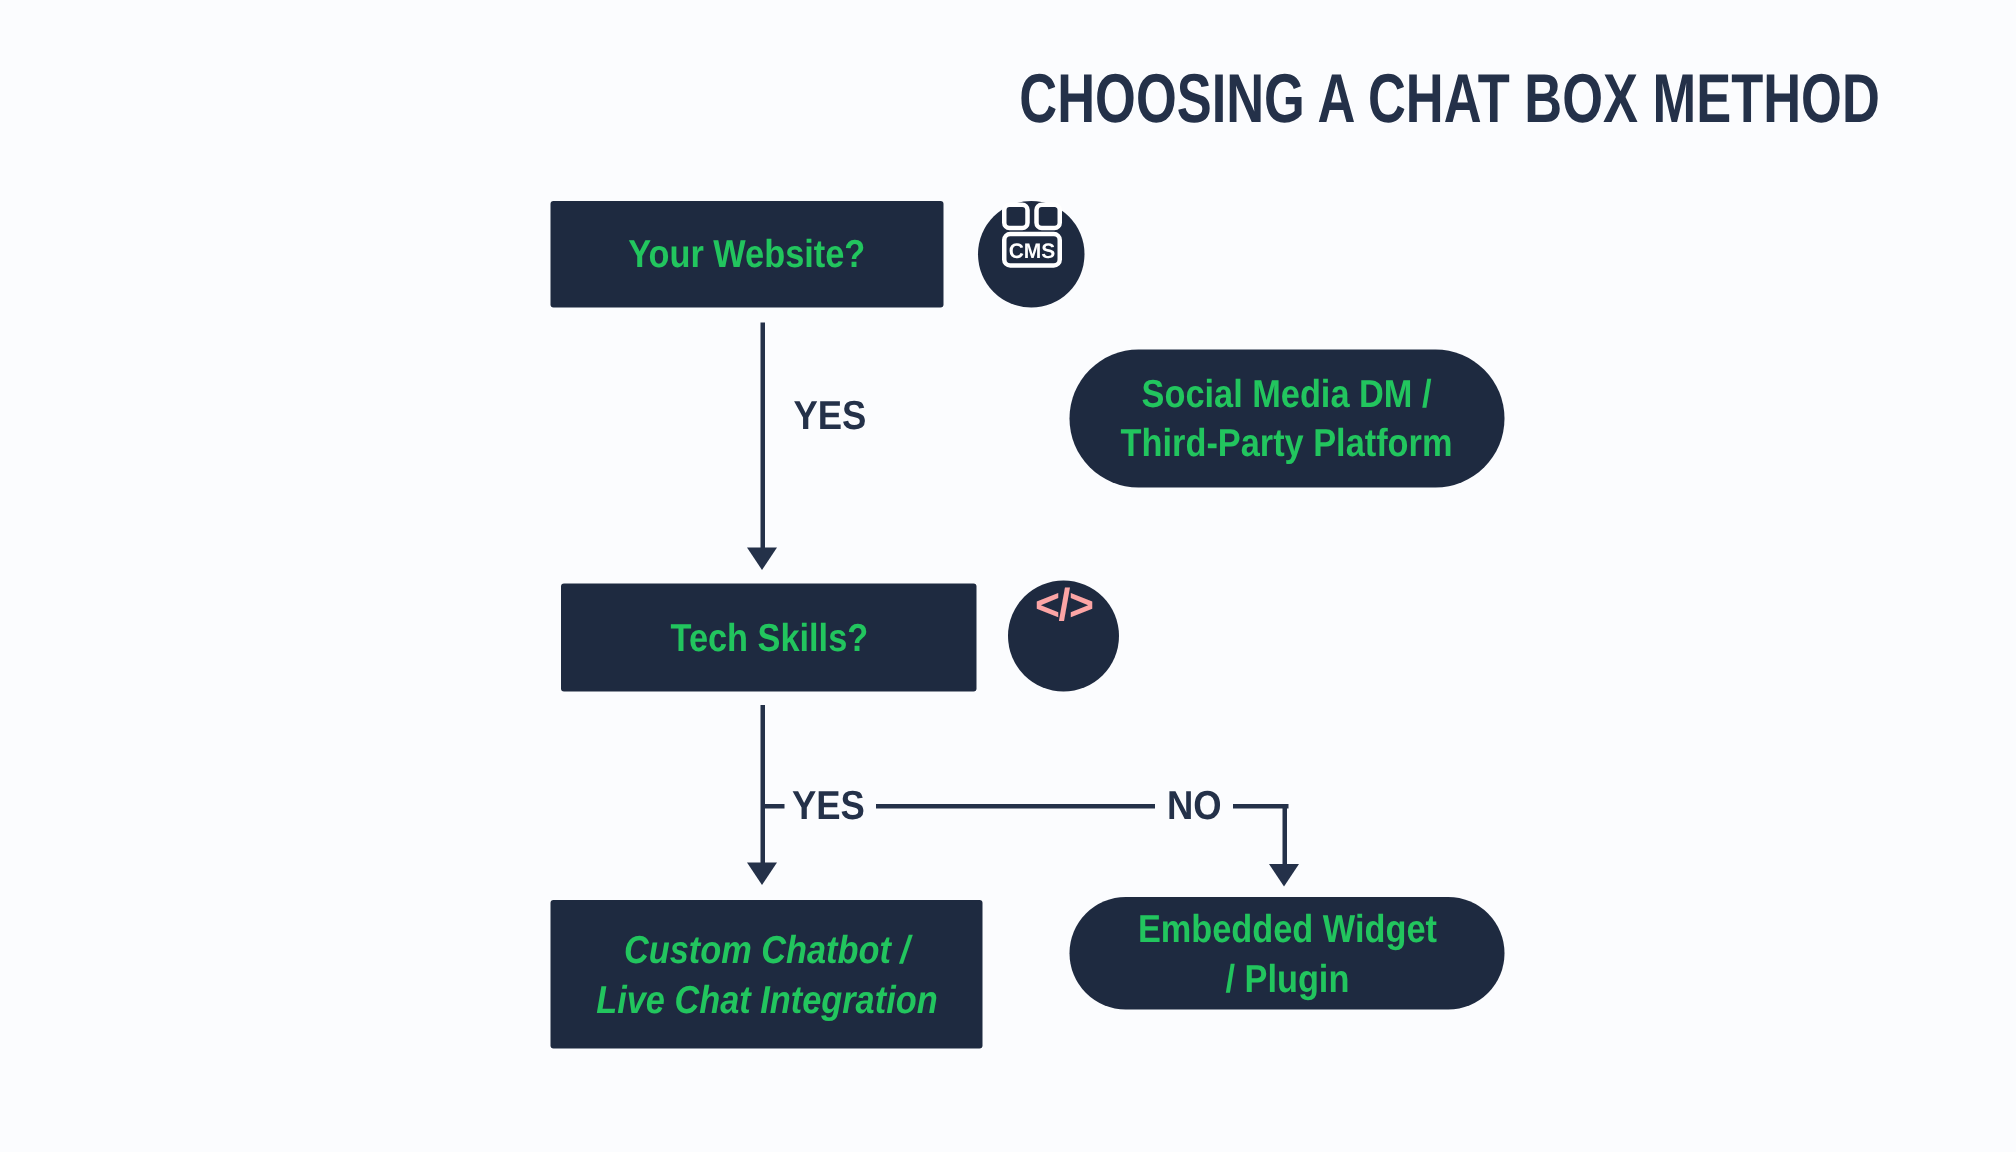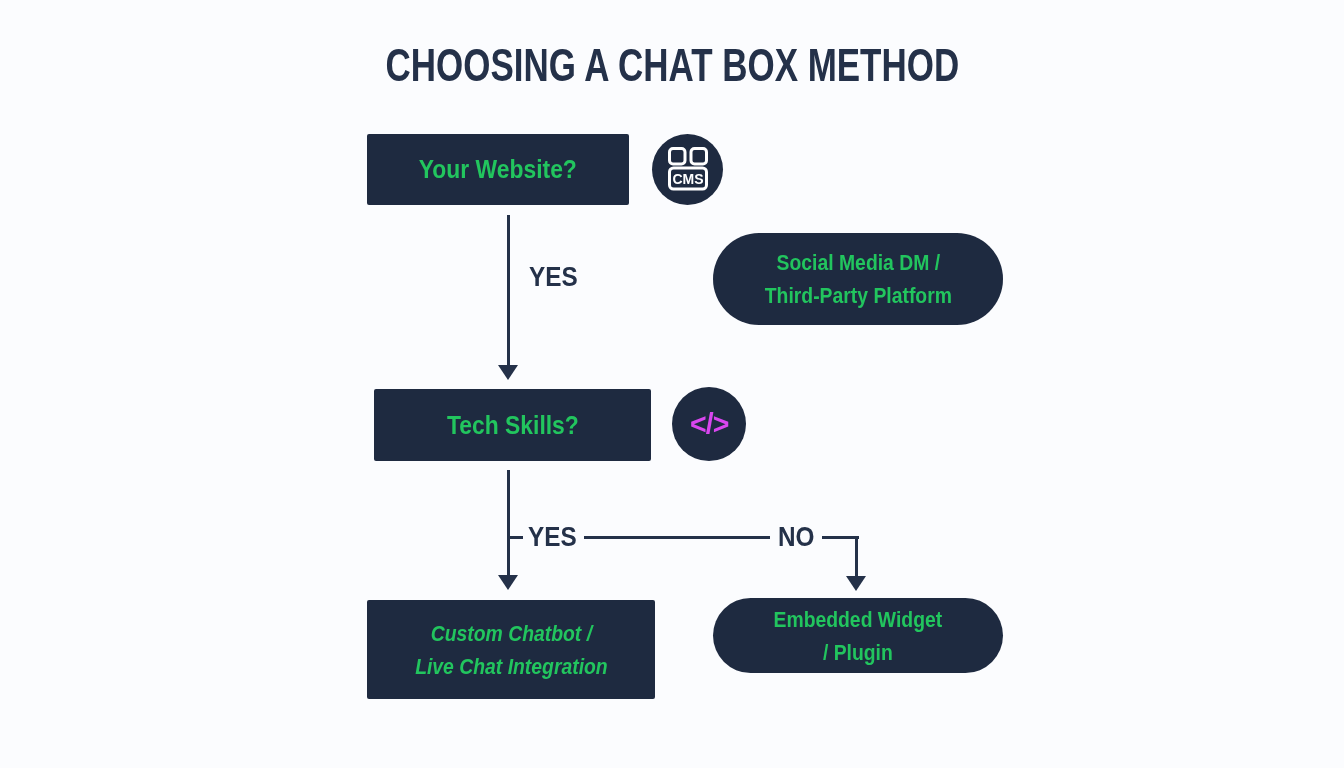--- a/index.html
+++ b/index.html
@@ -6,52 +6,52 @@
   .stage{
     position:relative;
     width:1344px;height:768px;
     margin:0 auto;
     background:#fbfcfe;
     overflow:hidden;
     font-family:"Liberation Sans","DejaVu Sans",sans-serif;
   }
   .title{
     position:absolute;left:0;right:0;top:38px;margin:0;
-    text-align:center;
+    text-align:right;
     font-size:46px;font-weight:bold;color:#243149;
     letter-spacing:0px;
   }
   .cond{display:inline-block;transform:scaleX(0.88);white-space:nowrap;}
   .cond-title{display:inline-block;transform:scaleX(0.76);white-space:nowrap;}
   .node{
     position:absolute;
     background:#1e2a40;color:#22c55e;
     display:flex;align-items:center;justify-content:center;
     text-align:center;font-weight:bold;
   }
   .rect{border-radius:2px;}
   .pill{border-radius:46px;}
   .node .lines .ln{display:block;line-height:33px;}
   .badge{
     position:absolute;background:#1e2a40;border-radius:50%;
-    display:flex;align-items:center;justify-content:center;
-    color:#d946ef;
+    display:flex;align-items:flex-start;justify-content:center;
+    color:#fca5a5;
   }
   .code-glyph{font-weight:bold;font-size:30px;letter-spacing:-1px;display:inline-block;transform:scaleX(0.95);}
   .vline{position:absolute;width:3px;background:#243149;}
   .hline{position:absolute;height:3px;background:#243149;}
   .ah{position:absolute;width:0;height:0;
       border-left:10px solid transparent;border-right:10px solid transparent;
       border-top:15px solid #243149;}
   .edge-label{
     position:absolute;font-weight:bold;color:#243149;font-size:27px;
     transform:scaleX(0.9);transform-origin:left center;white-space:nowrap;
   }
   .fs26{font-size:26px;}
-  .fs25{font-size:22px;}
+  .fs25{font-size:26px;}
 </style>
 </head>
 <body>
 
 <div class="stage">
 
   <h1 class="title">
     <span class="cond-title">CHOOSING A CHAT BOX METHOD</span>
   </h1>
 

